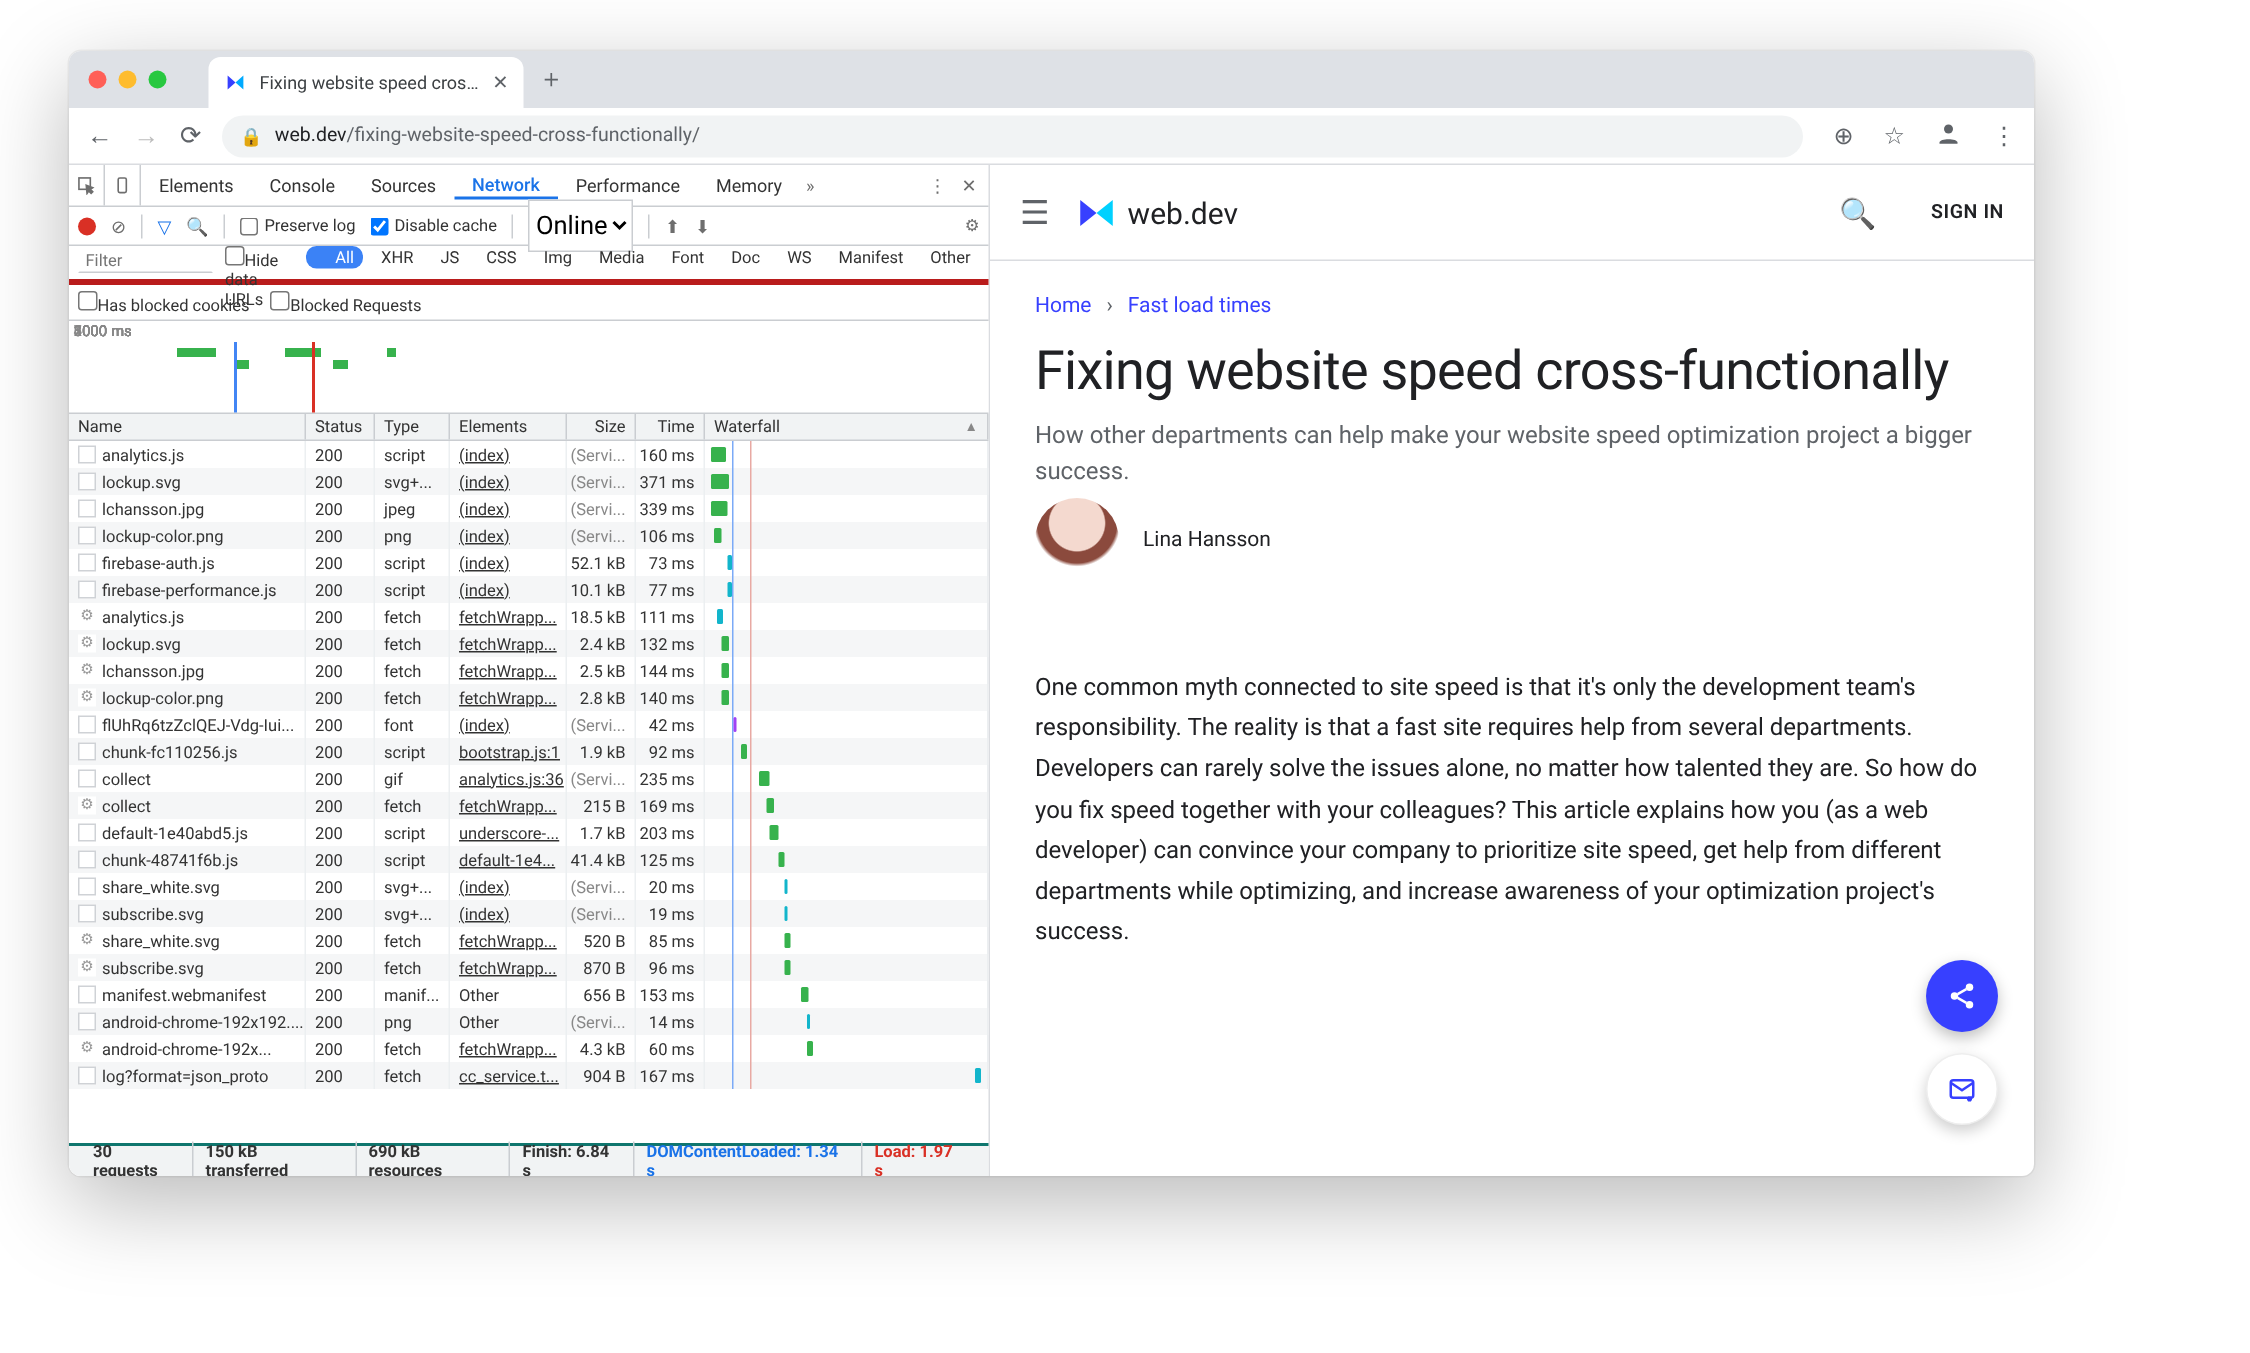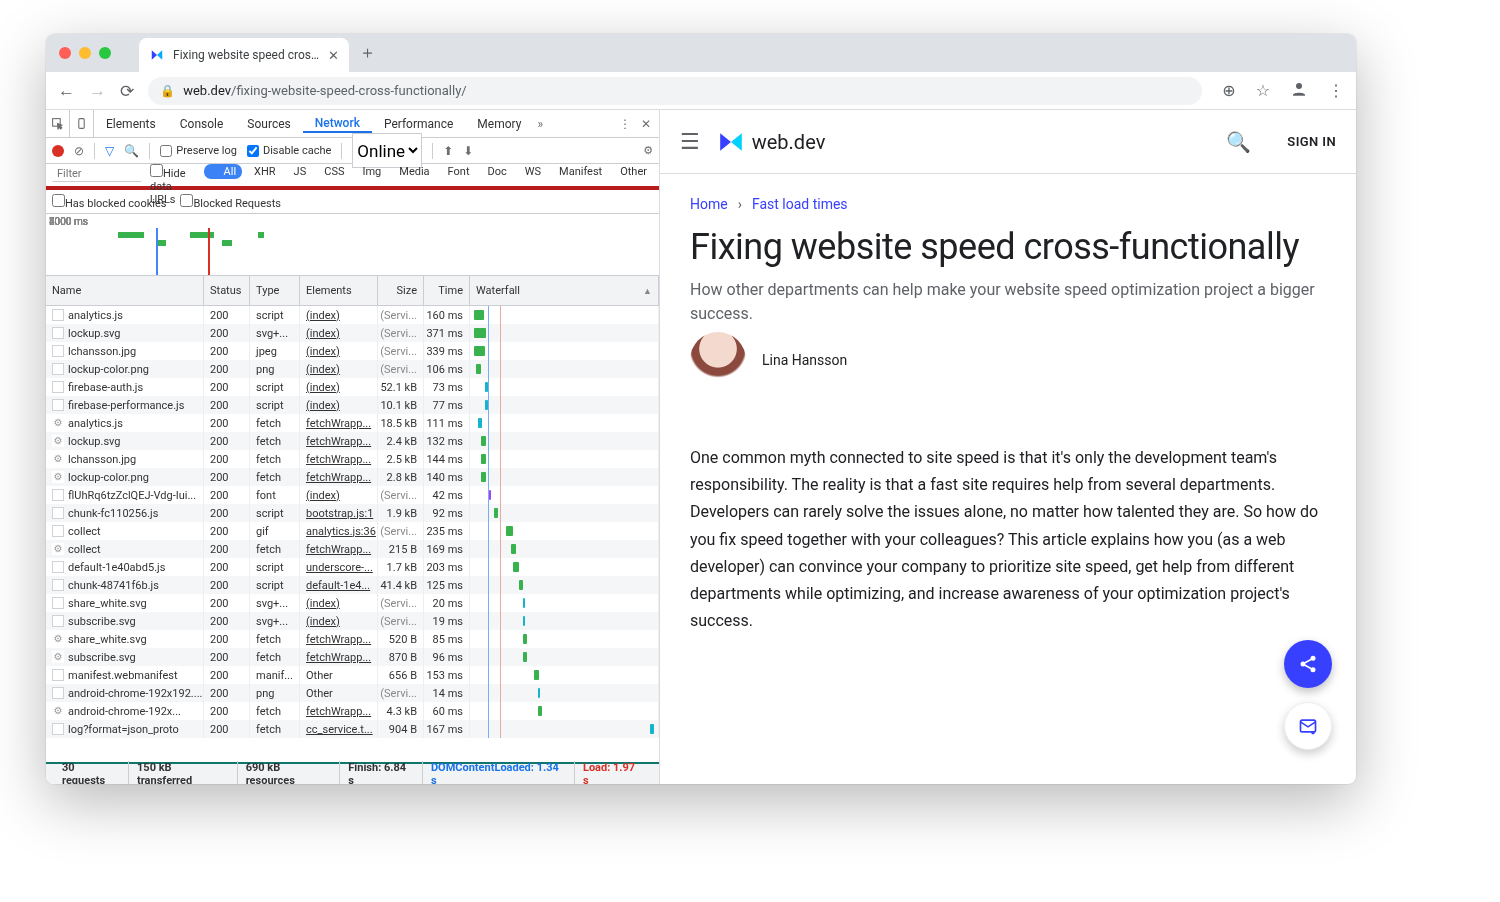--- a/index.html
+++ b/index.html
@@ -59,21 +59,21 @@
 
 .tl{height:62px;border-bottom:1px solid #cacdd1;position:relative;background:#fff;font-size:10px;color:#888;}
 .tl .ticks{position:absolute;top:2px;left:0;right:0;display:flex;flex-direction:column;}
 .tl .tick{flex:1;text-align:center;border-left:1px solid #eee;height:60px;position:relative;}
 .tl .tick span{position:absolute;top:0;left:2px;}
 .tl .mark{position:absolute;top:14px;bottom:0;width:2px;}
 .tl .mark.b{background:#4285f4;} .tl .mark.r{background:#d93025;}
 .tl .band{position:absolute;top:18px;height:6px;background:#37b24d;}
 
 
-.nthead{height:30px;border-bottom:1px solid #cacdd1;display:flex;font-size:11px;color:#333;background:#f1f3f4;}
+.nthead{height:18px;border-bottom:1px solid #cacdd1;display:flex;font-size:11px;color:#333;background:#f1f3f4;}
 .nthead>div{border-right:1px solid #cacdd1;display:flex;align-items:center;padding:0 6px;}
 .c-name{width:158px;} .c-st{width:46px;} .c-ty{width:50px;} .c-in{width:78px;} .c-sz{width:46px;justify-content:flex-end;} .c-tm{width:46px;justify-content:flex-end;} .c-wf{flex:1;position:relative;}
 .nthead .c-wf{justify-content:space-between;}
 .ntbody{flex:1;overflow:auto;font-size:11px;color:#333;}
 .row{height:18px;display:flex;align-items:center;}
 .row:nth-child(even){background:#f5f6f7;}
 .row>div{border-right:1px solid #eceff1;height:100%;display:flex;align-items:center;padding:0 6px;overflow:hidden;white-space:nowrap;}
 .row .c-name{width:158px;gap:4px;} .row .c-st{width:46px;} .row .c-ty{width:50px;} .row .c-in{width:78px;text-decoration:underline;color:#333;} .row .c-in.no{text-decoration:none;color:#333;} .row .c-sz{width:46px;justify-content:flex-end;} .row .c-tm{width:46px;justify-content:flex-end;} .row .c-wf{flex:1;position:relative;}
 .row .c-sz.svc{color:#888;}
 .fi{width:12px;height:12px;border:1px solid #cfd2d6;background:#fff;display:inline-block;flex:0 0 12px;}

